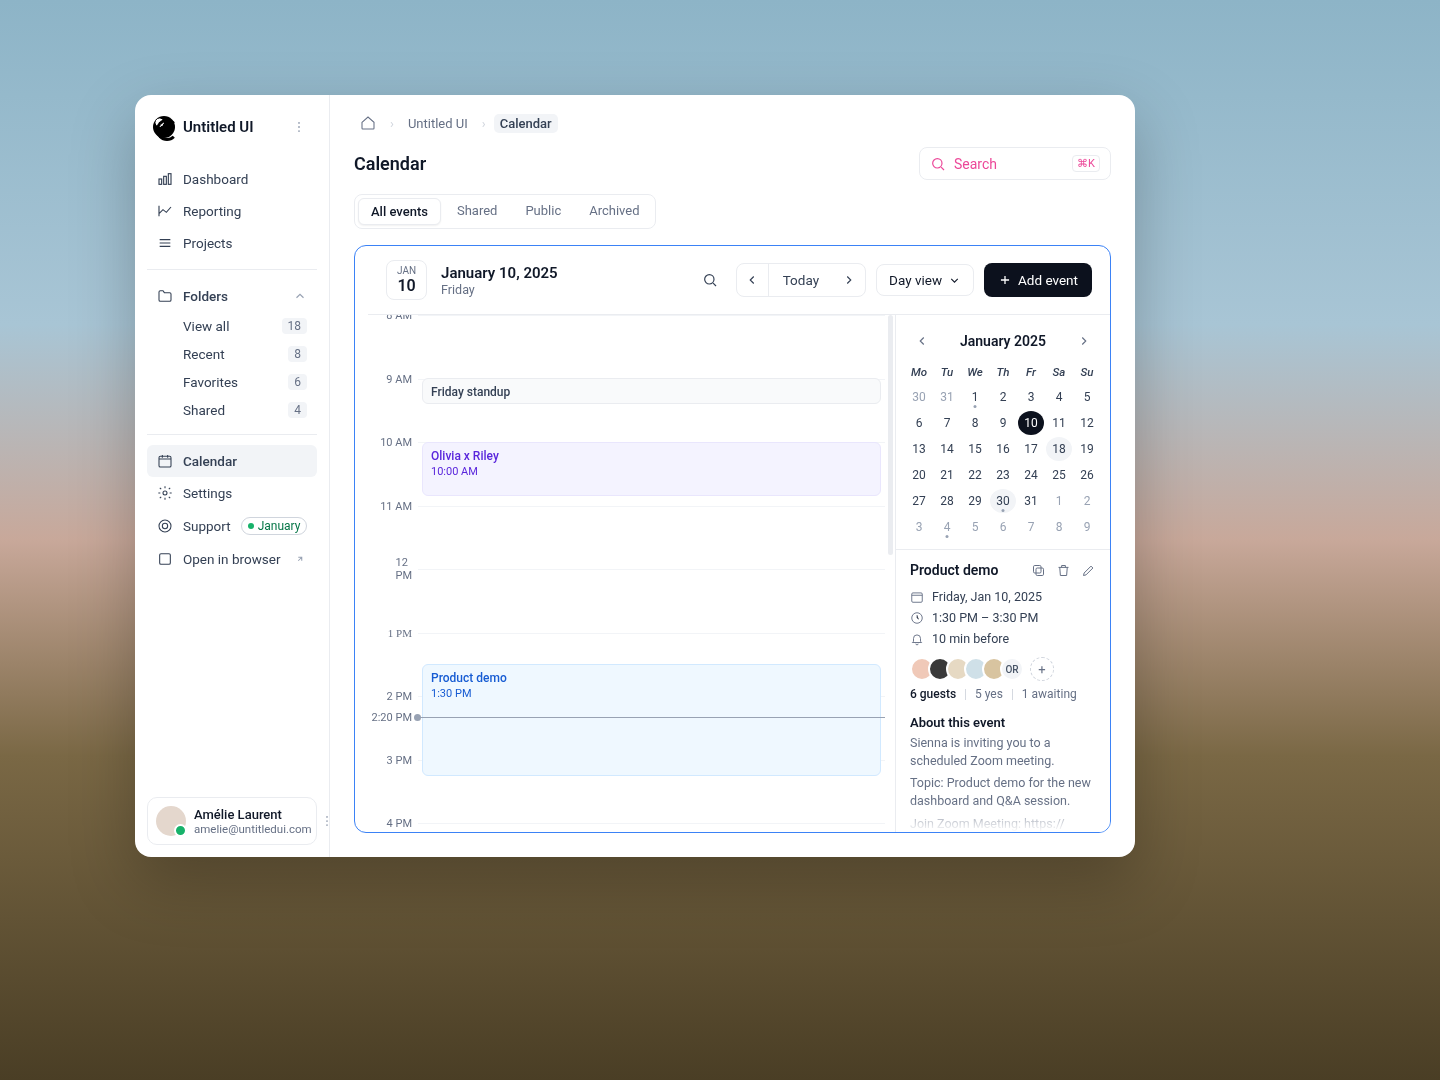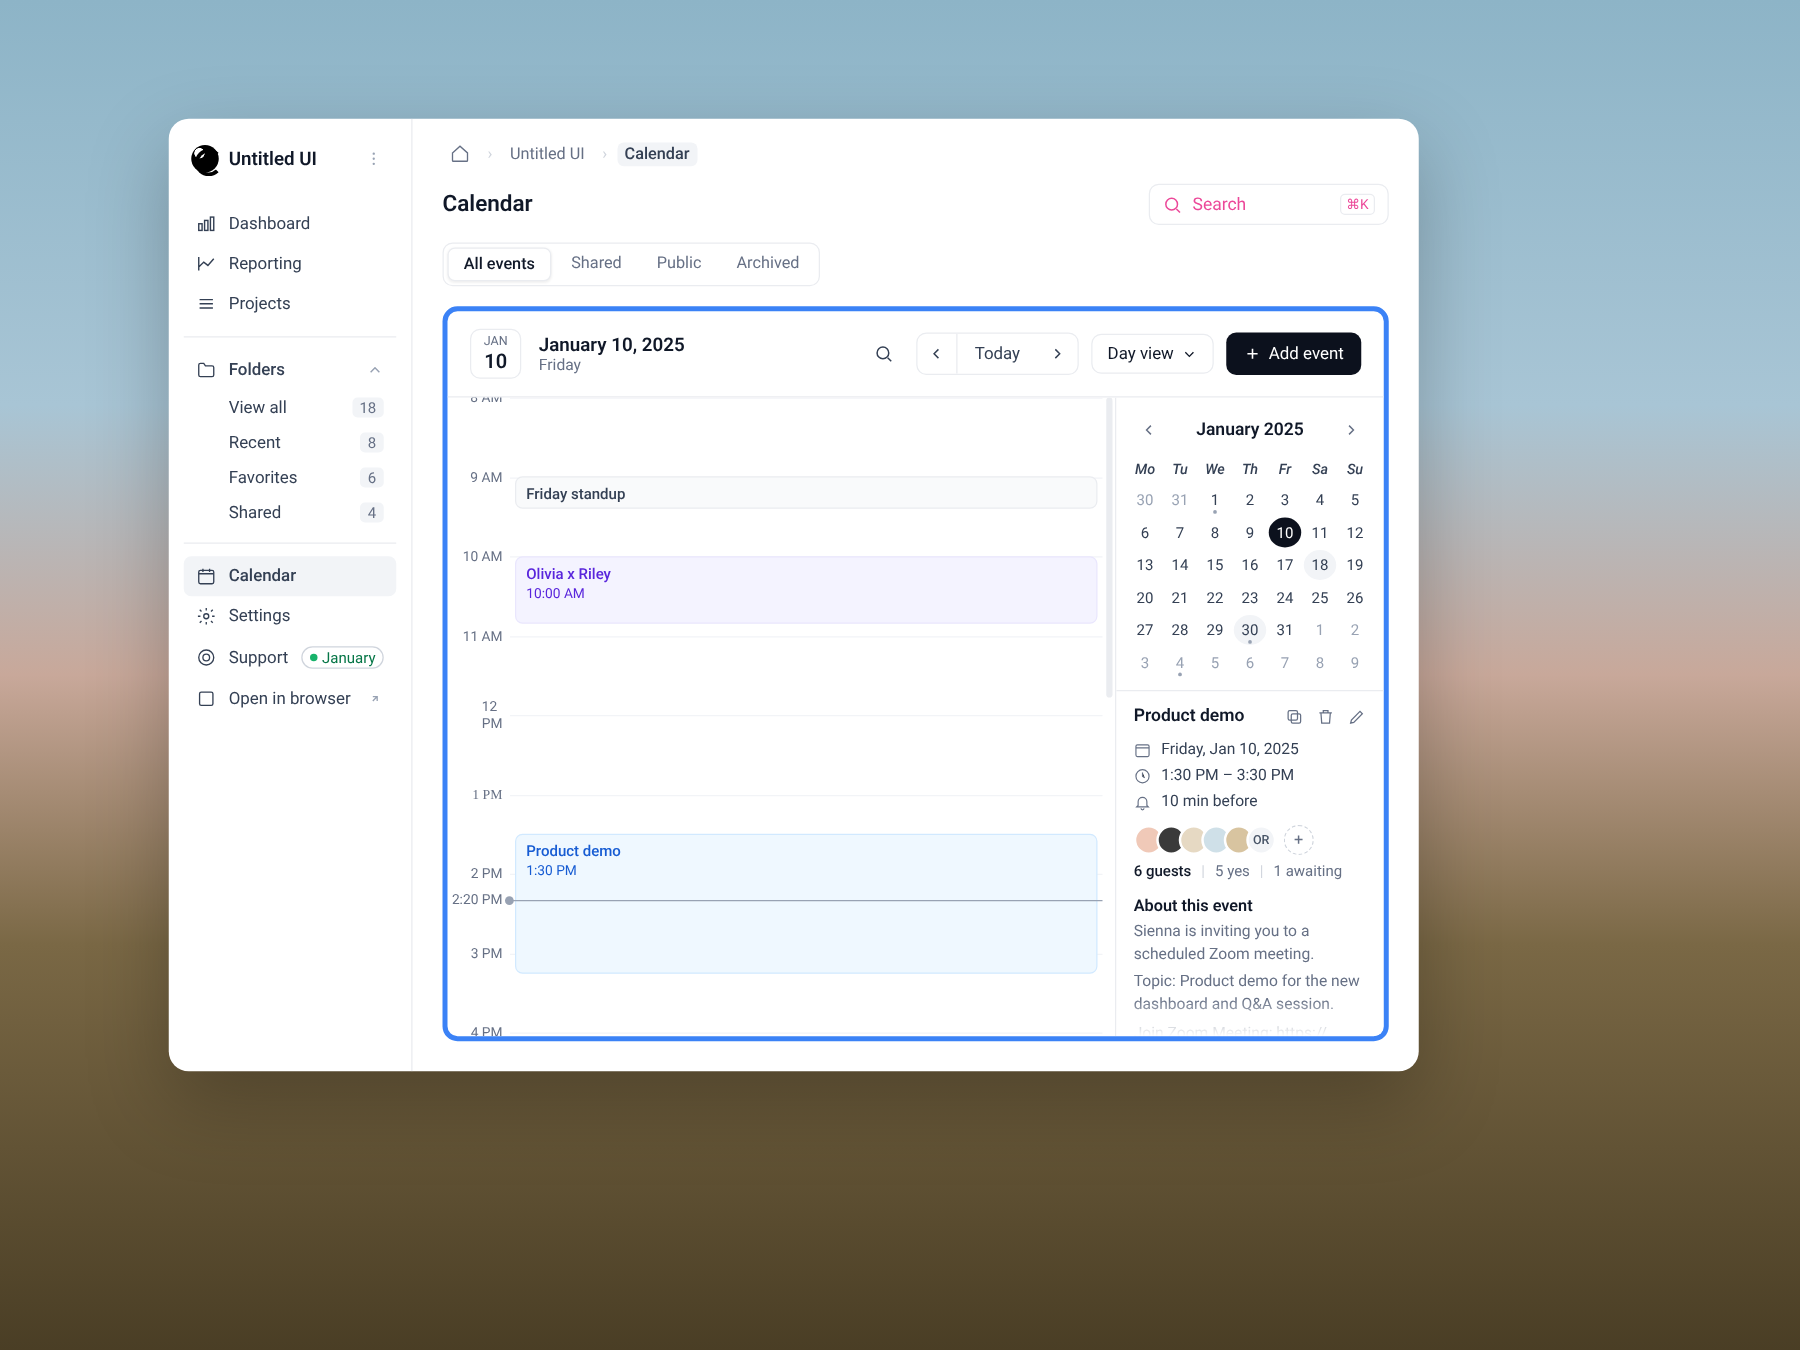--- a/index.html
+++ b/index.html
@@ -81,21 +81,21 @@
   .search-box {
     display:flex; align-items:center; gap:8px; border:1px solid #eaecf0;
     padding:7px 10px; border-radius:8px; width:192px; color:#ec4899;
   }
   .search-box .kbd { margin-left:auto; font-size:11px; background:#fff; border:1px solid #eaecf0; padding:1px 4px; border-radius:4px; }
   .tabs { display:flex; gap:4px; margin-top:14px; border:1px solid #eaecf0; width:fit-content; border-radius:8px; padding:3px;}
   .tab { padding:5px 12px; font-size:13px; color:#667085; border-radius:6px; cursor:pointer;}
   .tab.active { background:#fff; color:#101828; font-weight:500; box-shadow:0 1px 2px rgba(0,0,0,0.06); border:1px solid #eaecf0;}
   
   .content { flex:1; padding:16px 24px 24px 24px; overflow:hidden; }
-  .panel { height:100%; border:4px solid #3b82f6; border-radius:12px; display:flex; flex-direction:column; overflow:hidden;}
+  .panel { height:100%; border:1px solid #3b82f6; border-radius:12px; display:flex; flex-direction:column; overflow:hidden;padding-left:13px;}
   .panel-hdr { display:flex; align-items:center; padding:14px 18px; gap:14px; border-bottom:1px solid #eaecf0;}
   .date-chip { border:1px solid #eaecf0; border-radius:8px; padding:4px 10px; text-align:center; }
   .date-chip .m { font-size:10px; color:#667085; text-transform:uppercase; }
   .date-chip .d { font-size:16px; font-weight:600; }
   .date-info .ttl { font-weight:600; font-size:15px; }
   .date-info .sub { font-size:12.5px; color:#667085; }
   .panel-actions { margin-left:auto; display:flex; align-items:center; gap:10px; }
   .icon-btn { width:32px; height:32px; border:1px solid #eaecf0; border-radius:8px; display:flex; align-items:center; justify-content:center; cursor:pointer; color:#344054;}
   .seg { display:flex; border:1px solid #eaecf0; border-radius:8px; overflow:hidden; }
   .seg .icon-btn { border:none; border-right:1px solid #eaecf0; border-radius:0;}
@@ -255,20 +255,34 @@
         <svg class="nav-icon" viewBox="0 0 24 24">
             <rect x="4" y="4" width="16" height="16" rx="2" fill="none" stroke="currentColor" stroke-width="1.6"></rect>
           </svg>
         <span>Open in browser</span>
         <svg class="ext-icon" width="14" height="14" viewBox="0 0 24 24">
             <path d="M9 15 L15 9 M9 9 h6 v6" fill="none" stroke="currentColor" stroke-width="1.8"></path>
           </svg>
       </div>
     </div>
 
+    <div class="user-card">
+      <div class="avatar"></div>
+      <div class="user-info">
+        <span class="user-name">Amélie Laurent</span>
+        <span class="user-email">amelie@untitledui.com</span>
+      </div>
+      <div class="icon-btn-sm" style="margin-left:auto">
+        <svg width="14" height="14" viewBox="0 0 24 24">
+            <circle cx="12" cy="5" r="1.5" fill="currentColor"></circle>
+            <circle cx="12" cy="12" r="1.5" fill="currentColor"></circle>
+            <circle cx="12" cy="19" r="1.5" fill="currentColor"></circle>
+          </svg>
+      </div>
+    </div>
   </aside>
 
   <main class="main">
     <div class="topbar">
       <div class="breadcrumb">
         <span class="crumb">
           <svg width="16" height="16" viewBox="0 0 24 24">
               <path d="M3 11 L12 3 L21 11 V20 a1 1 0 0 1 -1 1 H4 a1 1 0 0 1 -1 -1 Z" fill="none" stroke="currentColor" stroke-width="1.6"></path>
             </svg>
         </span>

